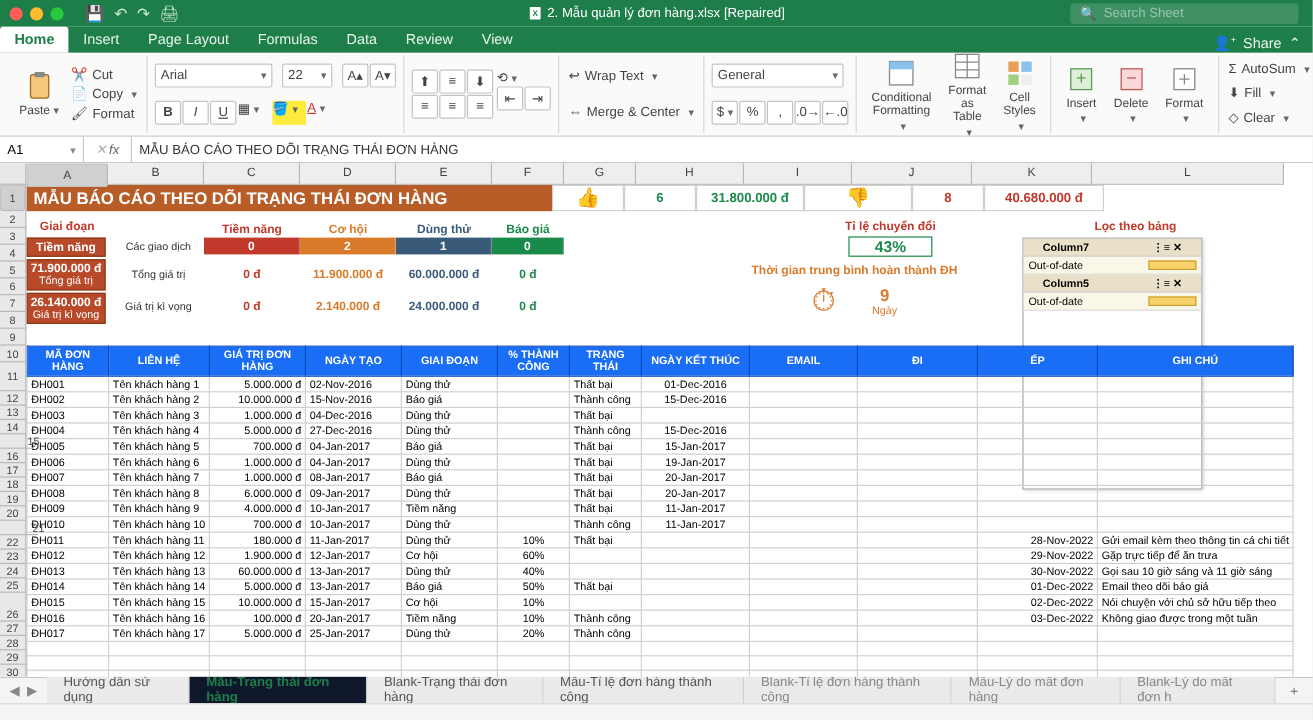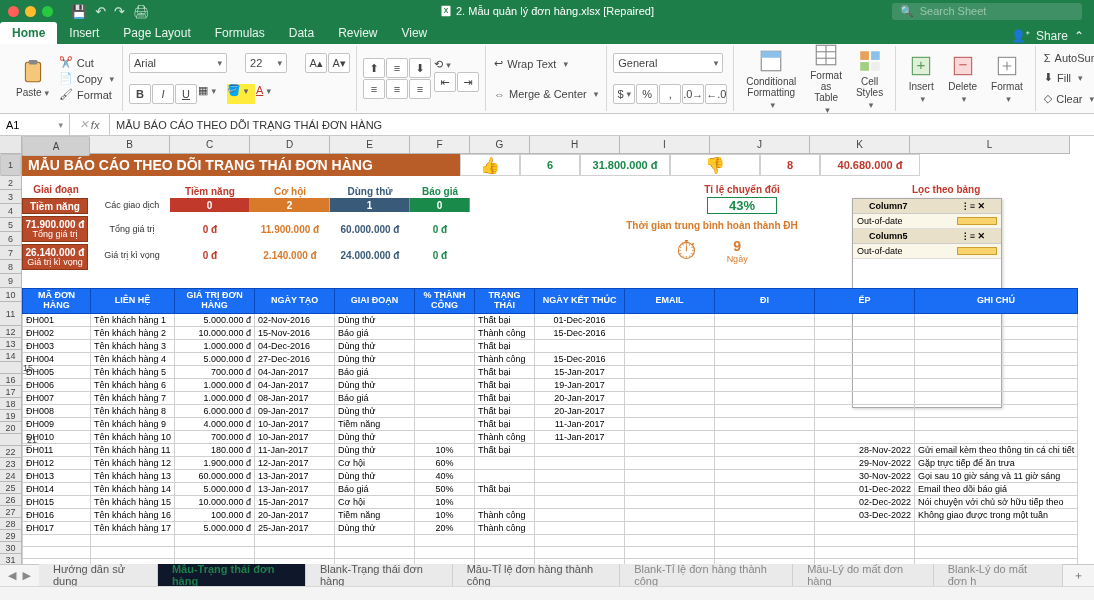--- a/index.html
+++ b/index.html
@@ -178,21 +178,21 @@
           <span>📄</span>
           <span>Copy</span>
         </div>
       <div class="rg-item">
           <span>🖌</span>
           <span>Format</span>
         </div>
     </div>
   </div>
   <div class="ribbon-group">
-    <div style="display:flex;gap:18px;">
+    <div style="display:flex;gap:8px;">
       <div class="sel dd" style="width:98px">Arial</div>
       <div class="sel dd" style="width:42px">22</div>
       <div class="btn-row">
           <div class="b">A▴</div>
           <div class="b">A▾</div>
         </div>
     </div>
     <div style="display:flex;gap:1px;">
       <div class="btn-row">
         <div class="b">
@@ -366,21 +366,21 @@
       <div class="row-h" style="height: 12px;">16</div>
       <div class="row-h" style="height: 12px;">17</div>
       <div class="row-h" style="height: 12px;">18</div>
       <div class="row-h" style="height: 12px;">19</div>
       <div class="row-h" style="height: 12px;">20</div>
       <div class="row-h" style="height: 12px; padding-left: 32px;">21</div>
       <div class="row-h" style="height: 12px;">22</div>
       <div class="row-h" style="height: 12px;">23</div>
       <div class="row-h" style="height: 12px;">24</div>
       <div class="row-h" style="height: 12px;">25</div>
-      <div class="row-h" style="height: 12px;">26</div>
+      <div class="row-h" style="height: 12px; margin-top: 12px;">26</div>
       <div class="row-h" style="height: 12px;">27</div>
       <div class="row-h" style="height: 12px;">28</div>
       <div class="row-h" style="height: 12px;">29</div>
       <div class="row-h" style="height: 12px;">30</div>
       <div class="row-h" style="height: 12px;">31</div>
     </div>
 
   <div class="sheet">
     <div class="cells">
 

